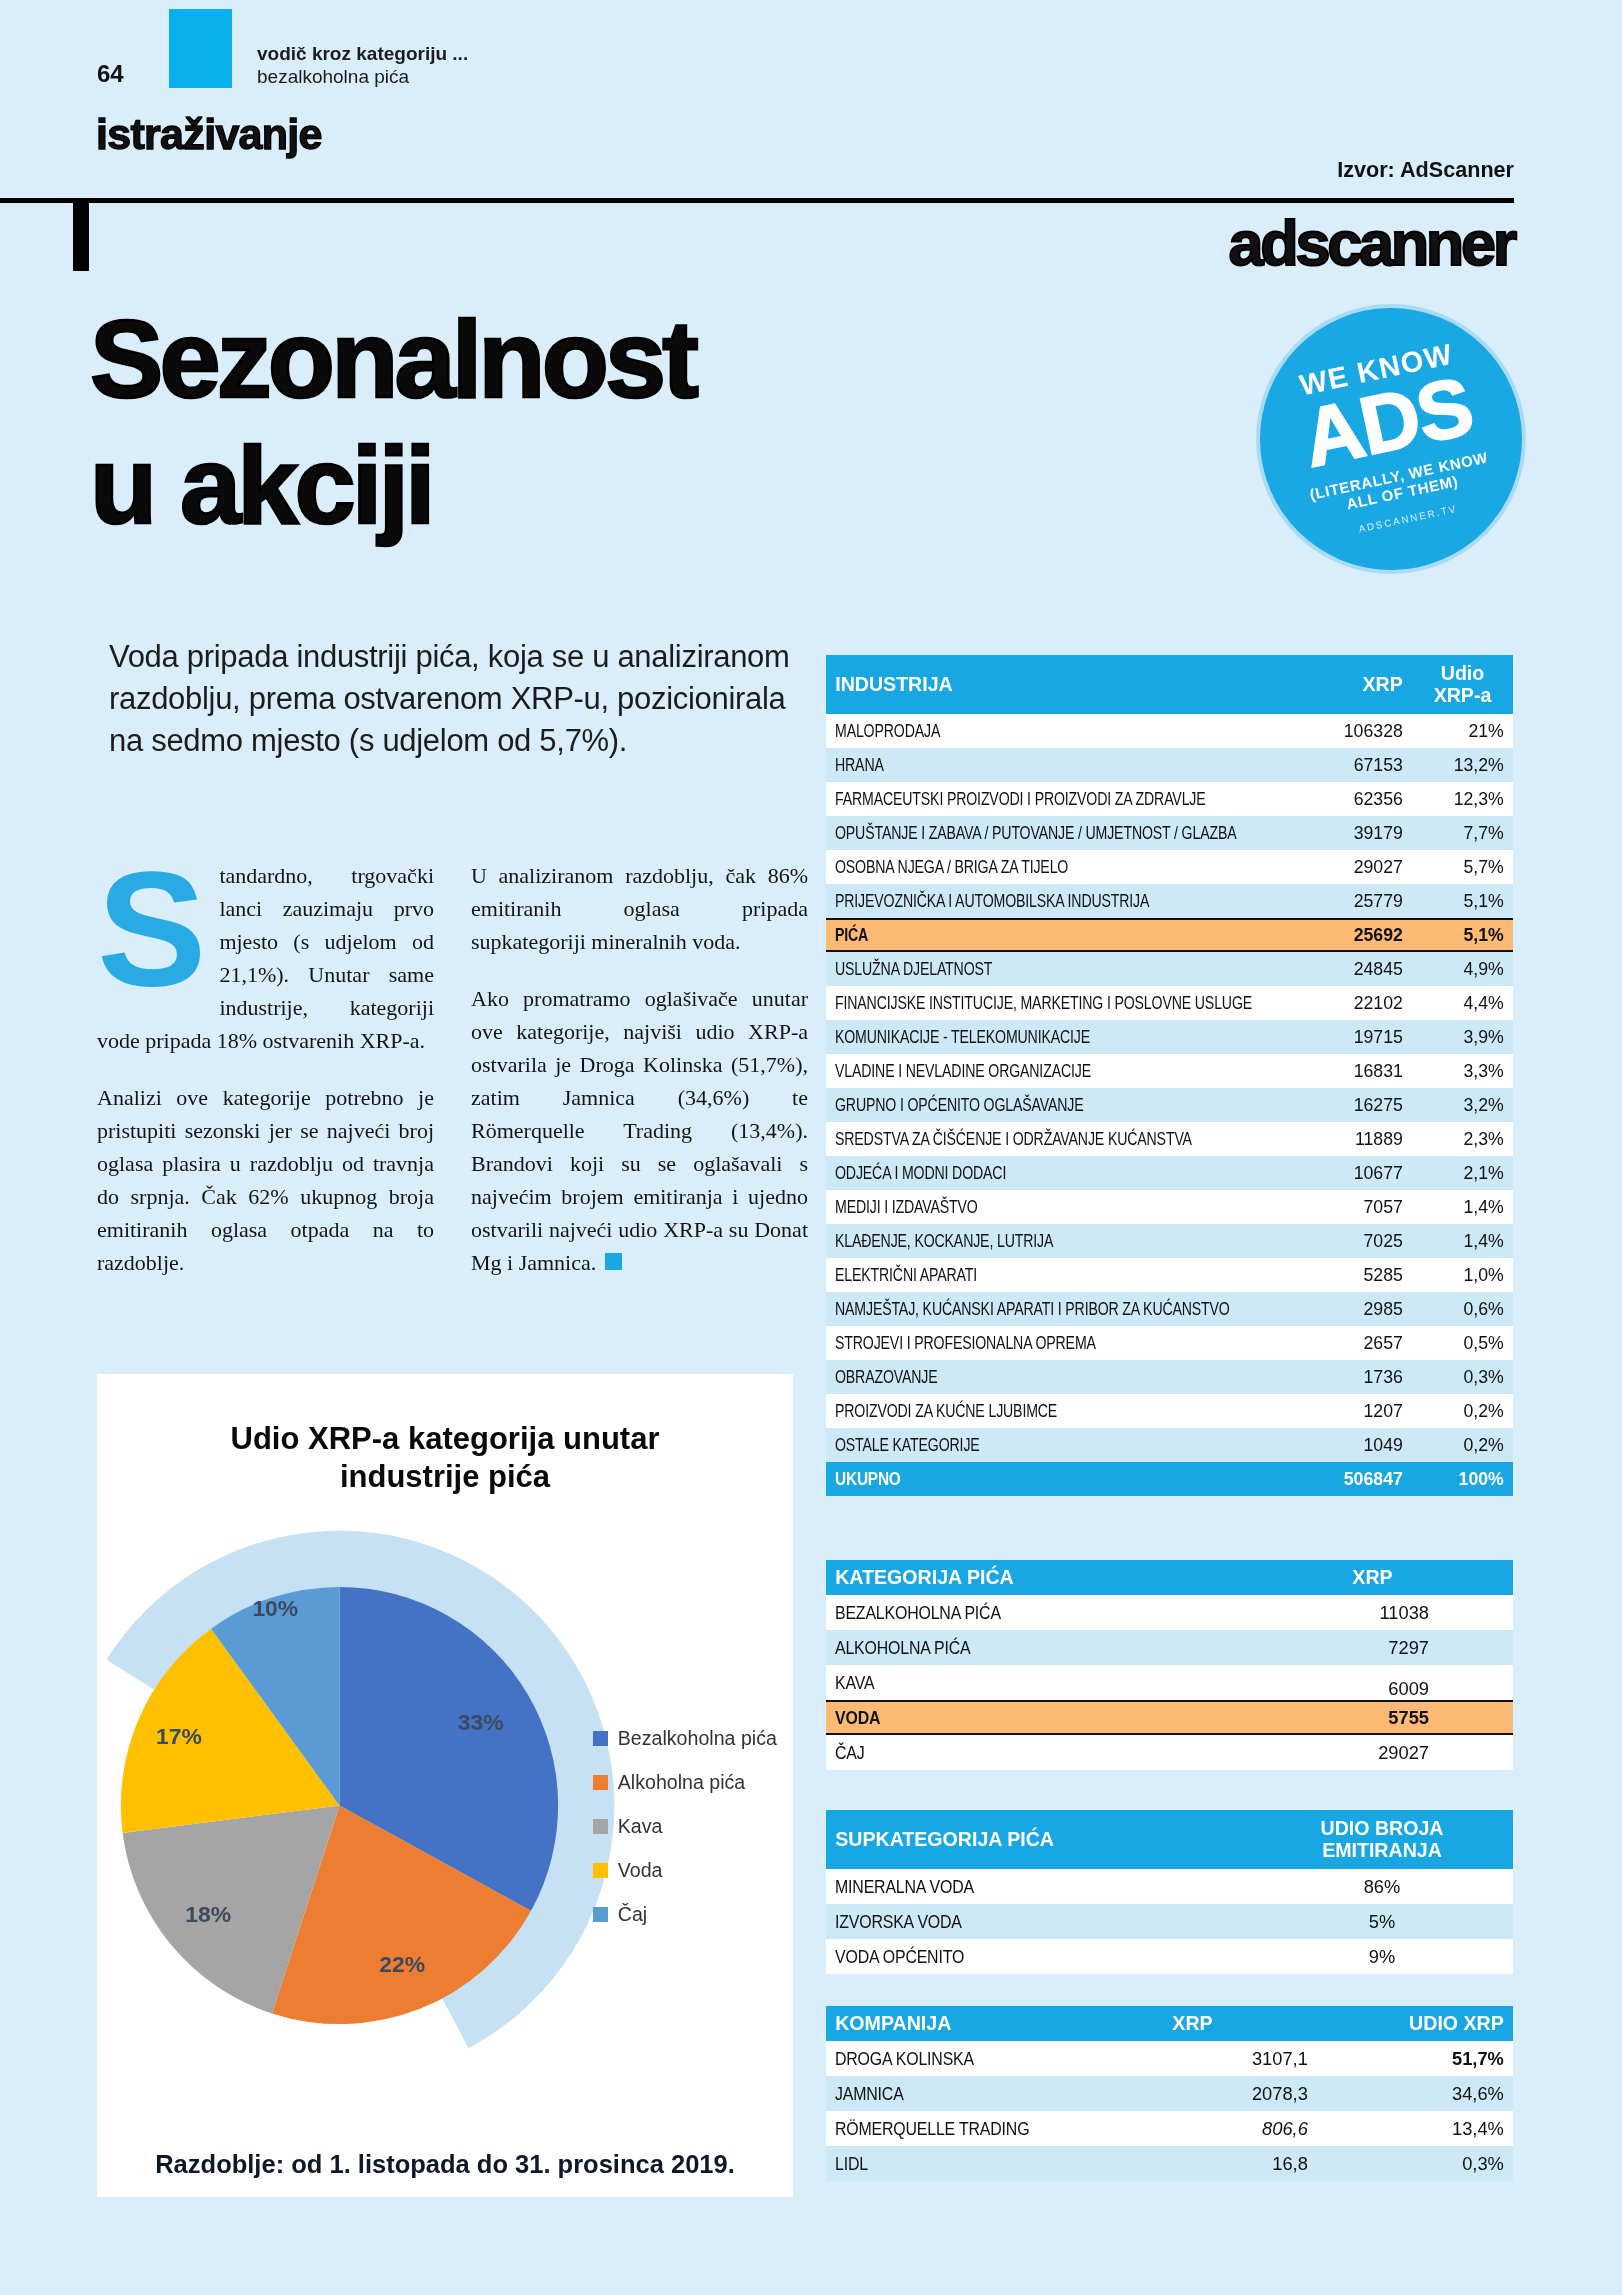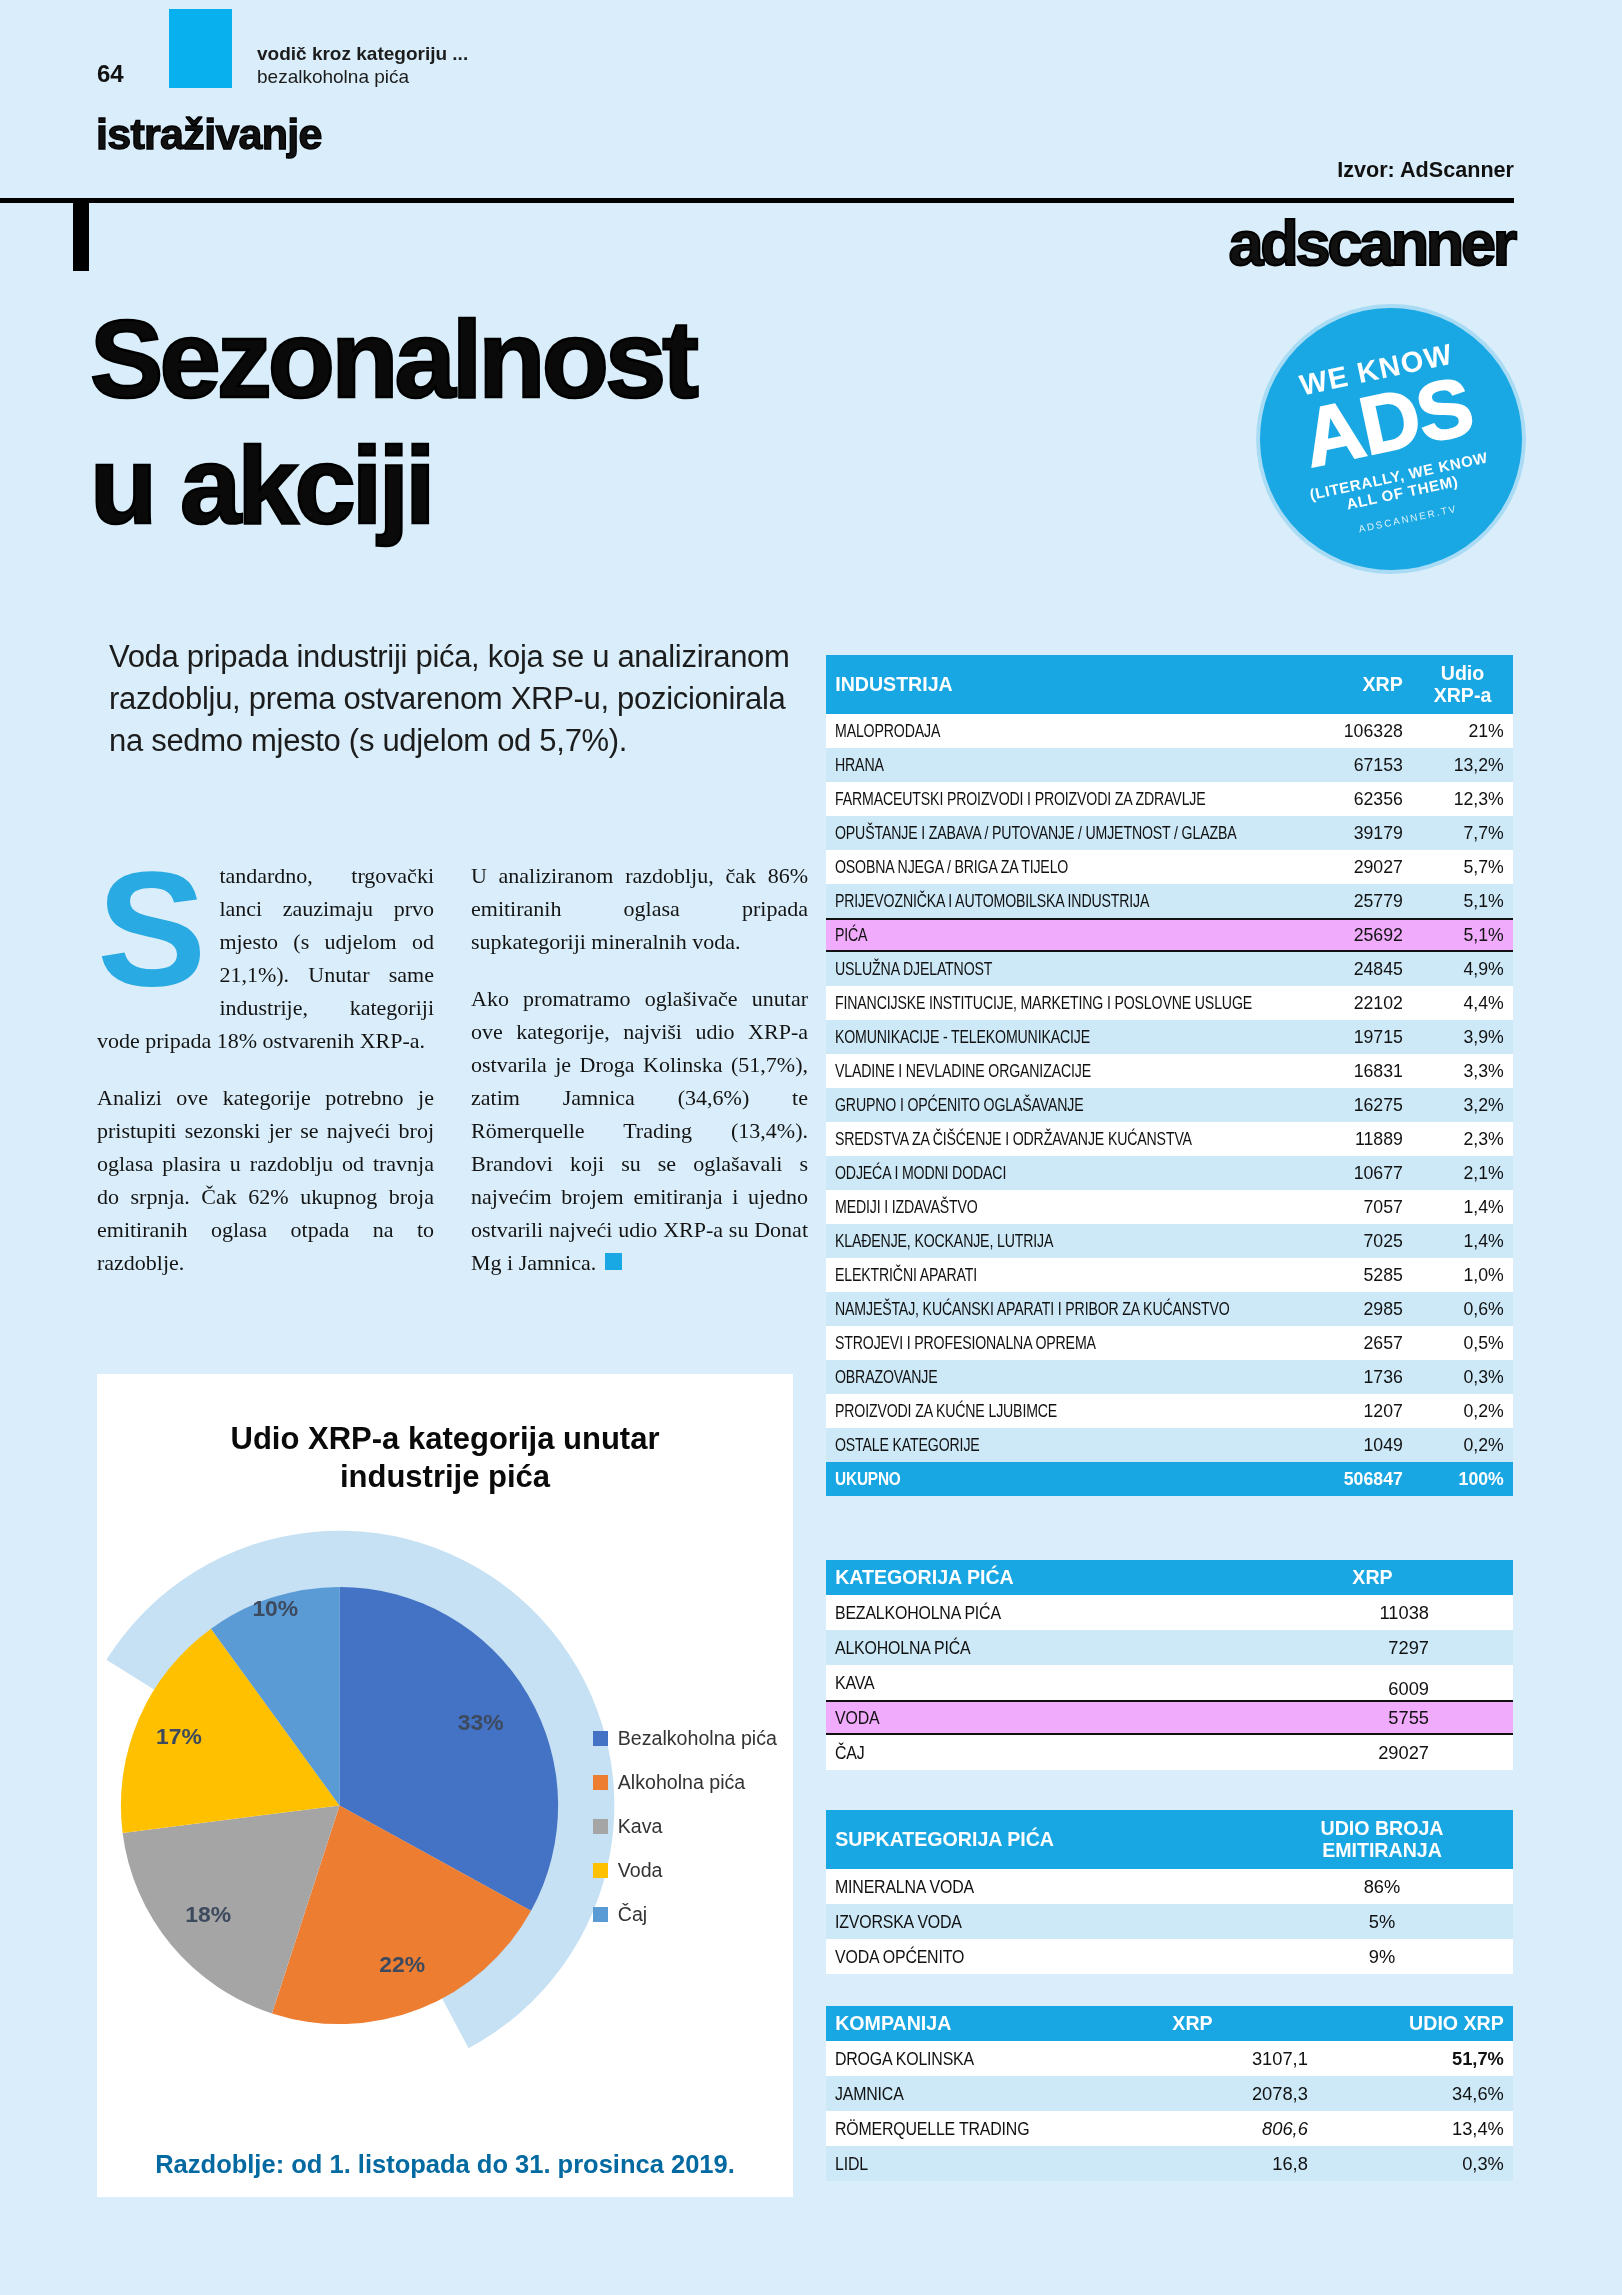--- a/index.html
+++ b/index.html
@@ -37,33 +37,33 @@
 
 
 .chart-box{position:absolute;left:97px;top:1374px;width:696px;height:823px;background:#fff;overflow:hidden}
 .chart-title{position:absolute;top:46px;left:0;width:100%;padding:0 92px;text-align:center;font-size:31px;line-height:38px;font-weight:bold;color:#0a0a0a}
 #pie-svg{position:absolute;left:-52px;top:137px;width:589px;height:589px;overflow:visible}
 .plabel{font-size:35px;font-weight:bold;fill:#3d4a5e;font-family:"Liberation Sans",sans-serif}
 .legend{position:absolute;left:496px;top:353px}
 .litem{display:flex;align-items:center;margin-bottom:21px}
 .lsw{width:15px;height:15px;margin-right:9.8px;flex:none}
 .llabel{font-size:19.6px;color:#333}
-.caption{position:absolute;bottom:18.3px;left:0;width:100%;text-align:center;font-size:25.5px;font-weight:bold;color:#0369a1}
+.caption{position:absolute;bottom:18.3px;left:0;width:100%;text-align:center;font-size:25.5px;font-weight:bold;color:#0f172a}
 
 
 .dtable{position:absolute;left:826px;width:687px;font-size:18.3px}
 #t-industry{top:655px;--rh:34px;--hh:59px;font-size:17.7px}
 #t-category{top:1560px;--rh:35px;--hh:35px}
 #t-sub{top:1810px;--rh:35px;--hh:59px}
 #t-company{top:2006px;--rh:35px;--hh:35px}
 .trow{display:flex;align-items:center;height:var(--rh)}
 .thead{height:var(--hh);background:#19a7e3;color:#fff;font-weight:bold;font-size:19.6px}
 .tbody{background:#fff}
 .tbody.alt{background:#cde9f8}
-.tbody.hl{font-weight:normal;background:#f0abfc;border-top:2.6px solid #111;border-bottom:2.6px solid #111}
+.tbody.hl{font-weight:bold;background:#fdba74;border-top:2.6px solid #111;border-bottom:2.6px solid #111}
 .tfoot{background:#19a7e3;color:#fff;font-weight:bold}
 .cell{padding:0 9.2px;white-space:nowrap}
 .cell.flex{flex:1;min-width:0}
 .a-r{text-align:right}
 .a-c{text-align:center}
 .thead .cell{white-space:normal;line-height:1.12}
 .ctxt{display:inline-block}
 .tbody .c0 .ctxt,.tfoot .c0 .ctxt{transform:scaleX(.87);transform-origin:0 50%;letter-spacing:-0.2px}
 #t-industry .tbody .c0 .ctxt{transform:scaleX(.8)}
 #t-category .tbody .c1{padding-right:84px}

